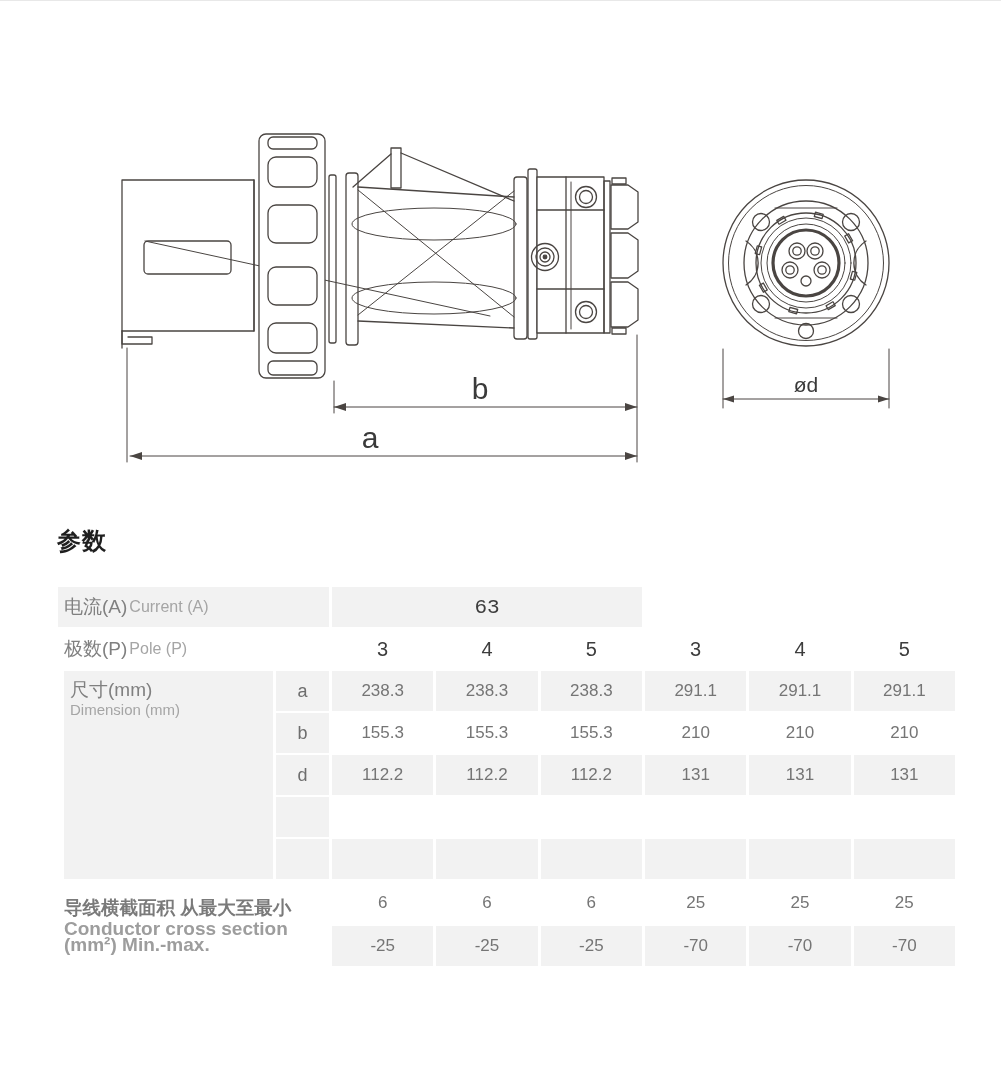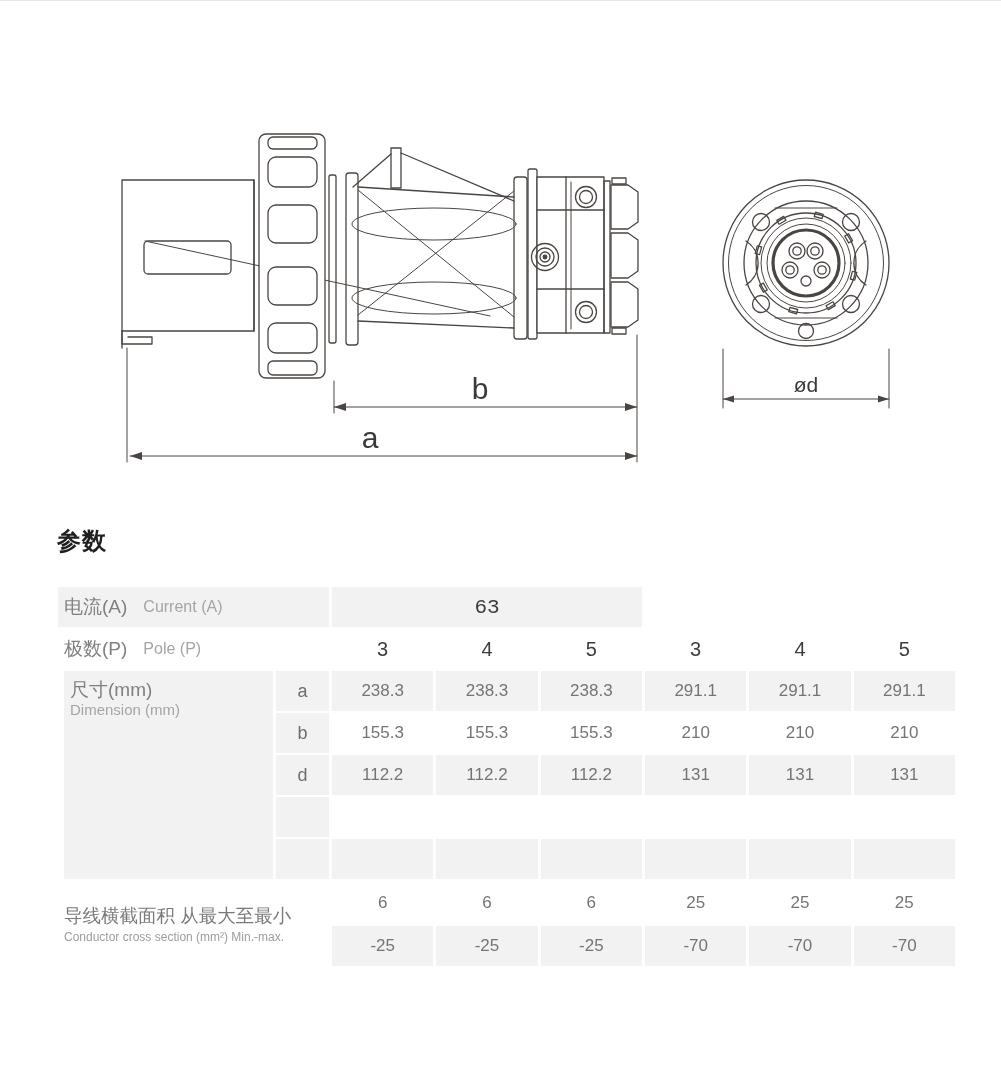--- a/index.html
+++ b/index.html
@@ -18,31 +18,31 @@
     position:absolute;left:58px;top:586px;width:897px;
     display:grid;
     grid-template-columns:215px 53px repeat(6,1fr);
     grid-template-rows:40px 40px 40px 40px 40px 40px 40px 43px 40px;
     column-gap:3px;row-gap:2px;
   }
   .cell{display:flex;align-items:center;justify-content:center;}
   .gray{background:#f2f2f2;}
   .label-cell{justify-content:flex-start;padding-left:6px;}
   .zh{font-size:19px;color:#808080;}
-  .en{font-size:16px;color:#a5a5a5;margin-left:16px;}
+  .en{font-size:16px;color:#a5a5a5;margin-left:2px;}
   .head-val{font-size:21px;color:#3d3d3d;font-family:Liberation Mono, monospace;}
   .pole-val{font-size:20px;color:#3d3d3d;}
   .sub-key{font-size:18px;color:#6e6e6e;}
   .val{font-size:17px;color:#757575;}
   .dim-label{flex-direction:column;align-items:flex-start;justify-content:flex-start;padding-top:8px;}
   .dim-label .en{margin-left:0;font-size:15px;line-height:17px;}
   .dim-label .zh{line-height:22px;}
   .cond-label{flex-direction:column;align-items:flex-start;justify-content:center;background:#fff;}
   .cond-label .zh{font-size:18.5px;line-height:26px;color:#7a7a7a;}
-  .cond-label .en{margin-left:0;font-size:12px;line-height:16px;color:#9d9d9d;}
+  .cond-label .en{margin-left:0;font-size:19px;line-height:16px;color:#9d9d9d;}
   svg text{font-family:"Liberation Sans","DejaVu Sans",sans-serif;}
 </style>
 </head>
 <body>
 
 <div class="page">
 
   <svg class="drawing" viewBox="0 0 1001 500" fill="none" stroke="#4a4542" stroke-width="1.3" stroke-linejoin="round" stroke-linecap="round">
 
     <g>
@@ -229,21 +229,21 @@
     <div class="cell gray val" style="grid-column:7;grid-row:5;">131</div>
     <div class="cell gray val" style="grid-column:8;grid-row:5;">131</div>
 
     <div class="cell gray" style="grid-column:3;grid-row:7;"></div>
     <div class="cell gray" style="grid-column:4;grid-row:7;"></div>
     <div class="cell gray" style="grid-column:5;grid-row:7;"></div>
     <div class="cell gray" style="grid-column:6;grid-row:7;"></div>
     <div class="cell gray" style="grid-column:7;grid-row:7;"></div>
     <div class="cell gray" style="grid-column:8;grid-row:7;"></div>
 
-    <div class="cell label-cell cond-label" style="grid-column:1/3;grid-row:8/10;">
+    <div class="cell label-cell cond-label" style="grid-column:1/3;grid-row:8/10;font-weight:bold;">
       <span class="zh">导线横截面积 从最大至最小</span>
       <span class="en">Conductor cross section (mm²) Min.-max.</span>
     </div>
 
     <div class="cell val" style="grid-column:3;grid-row:8;">6</div>
     <div class="cell val" style="grid-column:4;grid-row:8;">6</div>
     <div class="cell val" style="grid-column:5;grid-row:8;">6</div>
     <div class="cell val" style="grid-column:6;grid-row:8;">25</div>
     <div class="cell val" style="grid-column:7;grid-row:8;">25</div>
     <div class="cell val" style="grid-column:8;grid-row:8;">25</div>

